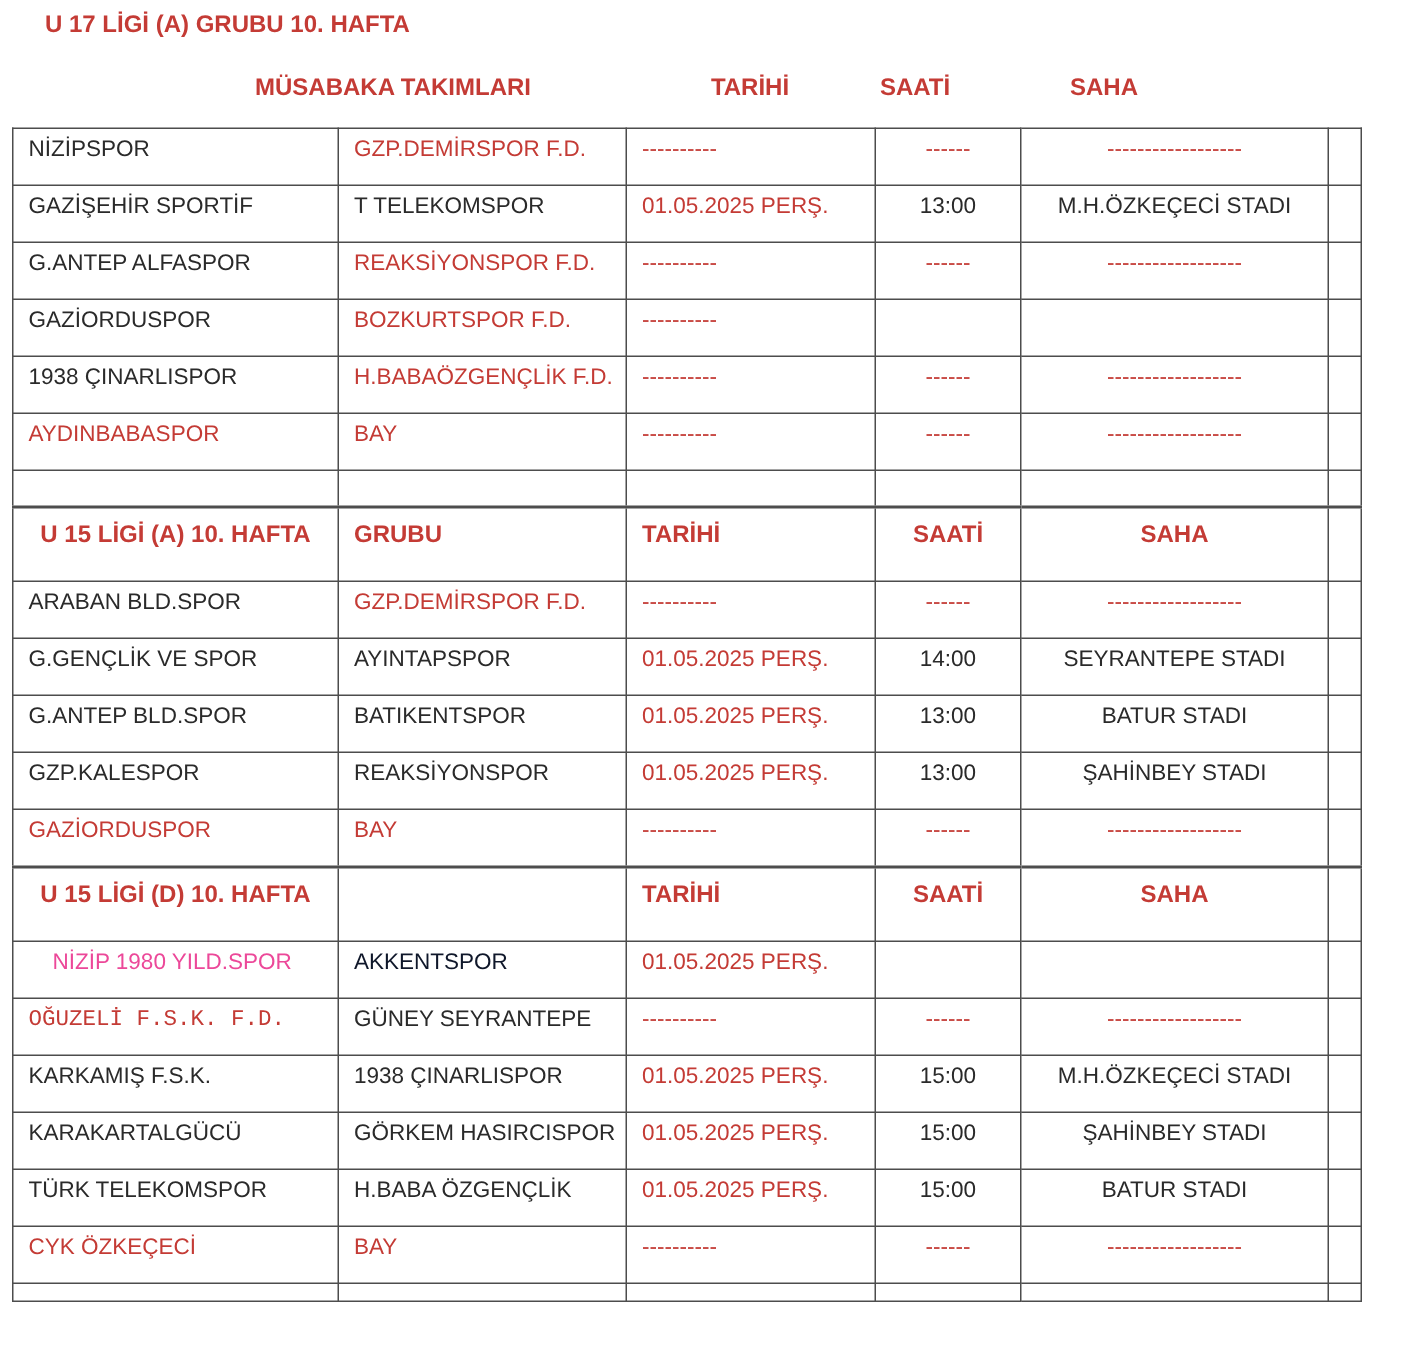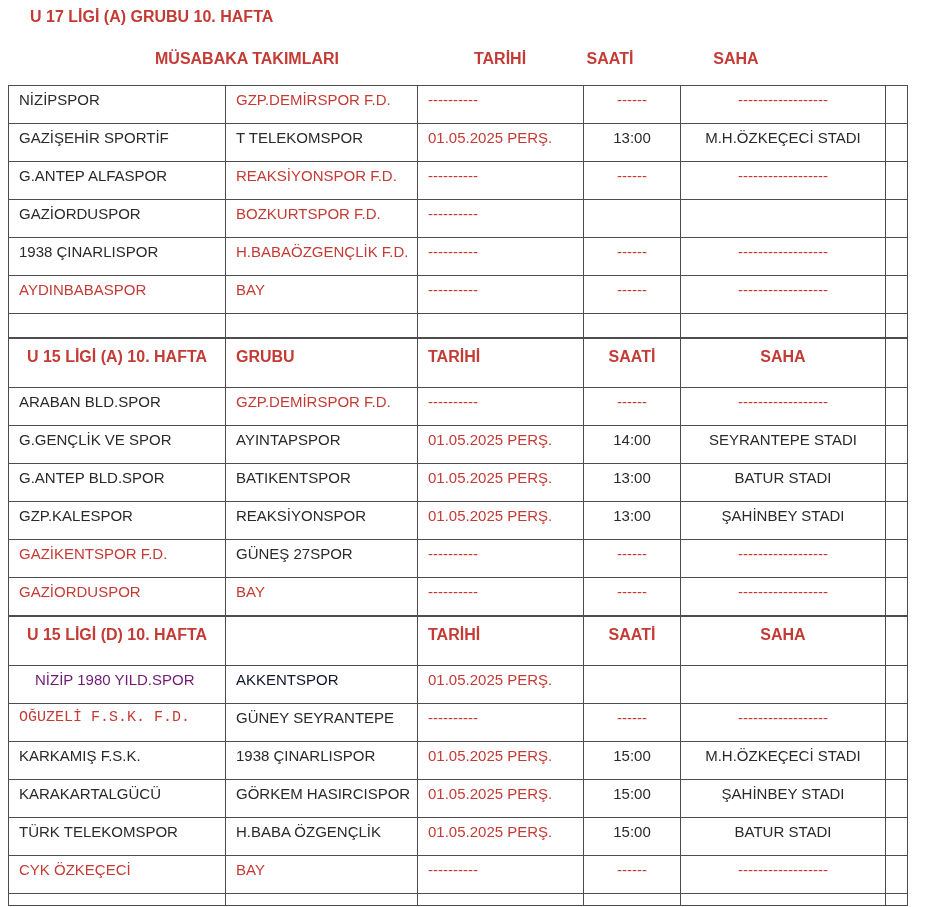--- a/index.html
+++ b/index.html
@@ -58,21 +58,21 @@
   }
 </style>
 </head>
 <body>
 
 <div class="page">
 
   <div class="doc-title" style="color: rgb(196, 59, 53);">U 17 LİGİ (A) GRUBU 10. HAFTA</div>
 
   <div>
-    <span class="hdr" style="left: 247px; color: rgb(196, 59, 53); text-align: right;">MÜSABAKA TAKIMLARI</span>
+    <span class="hdr" style="left: 262px; color: rgb(196, 59, 53); text-align: right;">MÜSABAKA TAKIMLARI</span>
     <span class="hdr" style="left: 500px; color: rgb(196, 59, 53);">TARİHİ</span>
     <span class="hdr" style="left: 610px; color: rgb(196, 59, 53);">SAATİ</span>
     <span class="hdr" style="left: 736px; color: rgb(196, 59, 53);">SAHA</span>
   </div>
 
   <table class="fixtures">
     <colgroup>
       <col style="width:217px">
       <col style="width:192px">
       <col style="width:166px">
@@ -171,45 +171,37 @@
         </tr>
         <tr class="match">
           <td style="color: rgb(42, 42, 42);">GZP.KALESPOR</td>
           <td style="color: rgb(42, 42, 42);">REAKSİYONSPOR</td>
           <td style="color: rgb(196, 59, 53);">01.05.2025 PERŞ.</td>
           <td class="center" style="color: rgb(42, 42, 42);">13:00</td>
           <td class="center" style="color: rgb(42, 42, 42);">ŞAHİNBEY STADI</td>
           <td class="cell-end"></td>
         </tr>
         <tr class="match">
-          <td style="color: rgb(196, 59, 53);">GAZİKENTSPOR F.D.</td>
-          <td style="color: rgb(42, 42, 42);">GÜNEŞ 27SPOR</td>
-          <td style="color: rgb(196, 59, 53);">----------</td>
-          <td class="center" style="color: rgb(196, 59, 53);">------</td>
-          <td class="center" style="color: rgb(196, 59, 53);">------------------</td>
-          <td class="cell-end"></td>
-        </tr>
-        <tr class="match">
           <td style="color: rgb(196, 59, 53);">GAZİORDUSPOR</td>
           <td style="color: rgb(196, 59, 53);">BAY</td>
           <td style="color: rgb(196, 59, 53);">----------</td>
           <td class="center" style="color: rgb(196, 59, 53);">------</td>
           <td class="center" style="color: rgb(196, 59, 53);">------------------</td>
           <td class="cell-end"></td>
         </tr>
         <tr class="section">
           <td class="center" style="color: rgb(196, 59, 53);">U 15 LİGİ (D) 10. HAFTA</td>
           <td></td>
           <td style="color: rgb(196, 59, 53);">TARİHİ</td>
           <td class="center" style="color: rgb(196, 59, 53);">SAATİ</td>
           <td class="center" style="color: rgb(196, 59, 53);">SAHA</td>
           <td class="cell-end"></td>
         </tr>
         <tr class="match">
-          <td style="color: #701a75; padding-left: 26px;">NİZİP 1980 YILD.SPOR</td>
+          <td style="color: #ec4899; padding-left: 26px;">NİZİP 1980 YILD.SPOR</td>
           <td style="color: #0f172a;">AKKENTSPOR</td>
           <td style="color: rgb(196, 59, 53);">01.05.2025 PERŞ.</td>
           <td class="center"></td>
           <td class="center"></td>
           <td class="cell-end"></td>
         </tr>
         <tr class="match">
           <td style="color: rgb(196, 59, 53); font-family: Liberation Mono, monospace;">OĞUZELİ F.S.K. F.D.</td>
           <td style="color: rgb(42, 42, 42);">GÜNEY SEYRANTEPE</td>
           <td style="color: rgb(196, 59, 53);">----------</td>

